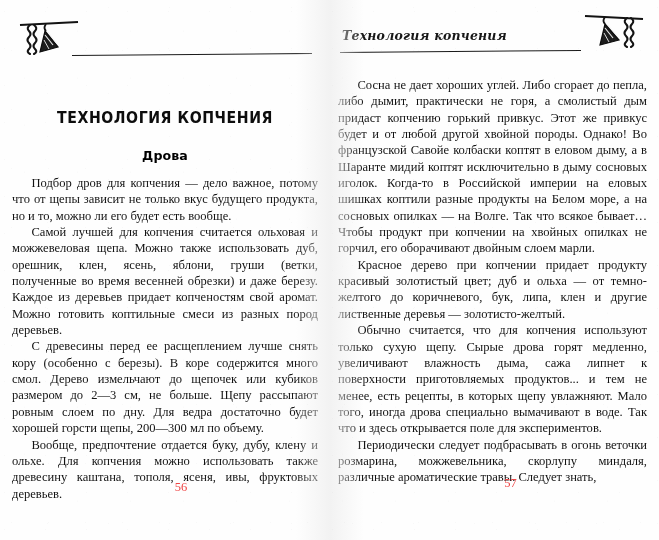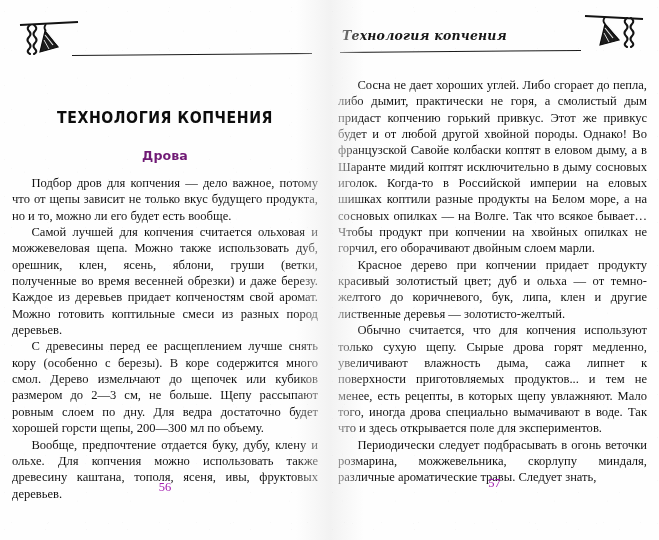--- a/index.html
+++ b/index.html
@@ -109,21 +109,21 @@
     color: #0d0d0d;
     transform: scaleX(0.93);
   }
   .section-title {
     margin: 21px 0 0 0;
     text-align: center;
     font-family: "DejaVu Sans", "Liberation Sans", sans-serif;
     font-weight: 700;
     font-size: 12.6px;
     letter-spacing: 0.1px;
-    color: #701a75;
+    color: #000000;
   }
 
   
   .body-text {
     font-family: "Liberation Serif", "DejaVu Serif", serif;
     font-size: 12.55px;
     line-height: 16.35px;
     text-align: justify;
     text-justify: inter-word;
     color: #131313;
@@ -134,25 +134,25 @@
 
   .body-text p {
     margin: 0;
     text-indent: 1.55em;
   }
 
   
   .folio {
     position: absolute;
     width: 100%;
-    left: 0;
+    left: 16px;
     text-align: center;
     font-family: "Liberation Serif", "DejaVu Serif", serif;
     font-size: 12.5px;
-    color: #a21caf;
+    color: #ef4444;
   }
   .folio-left  { top: 480px; padding-right: 20px; }
   .folio-right { top: 476px; padding-right: 22px; }
 
   
   .scan-noise {
     position: absolute;
     inset: 0;
     pointer-events: none;
     opacity: 0.05;

